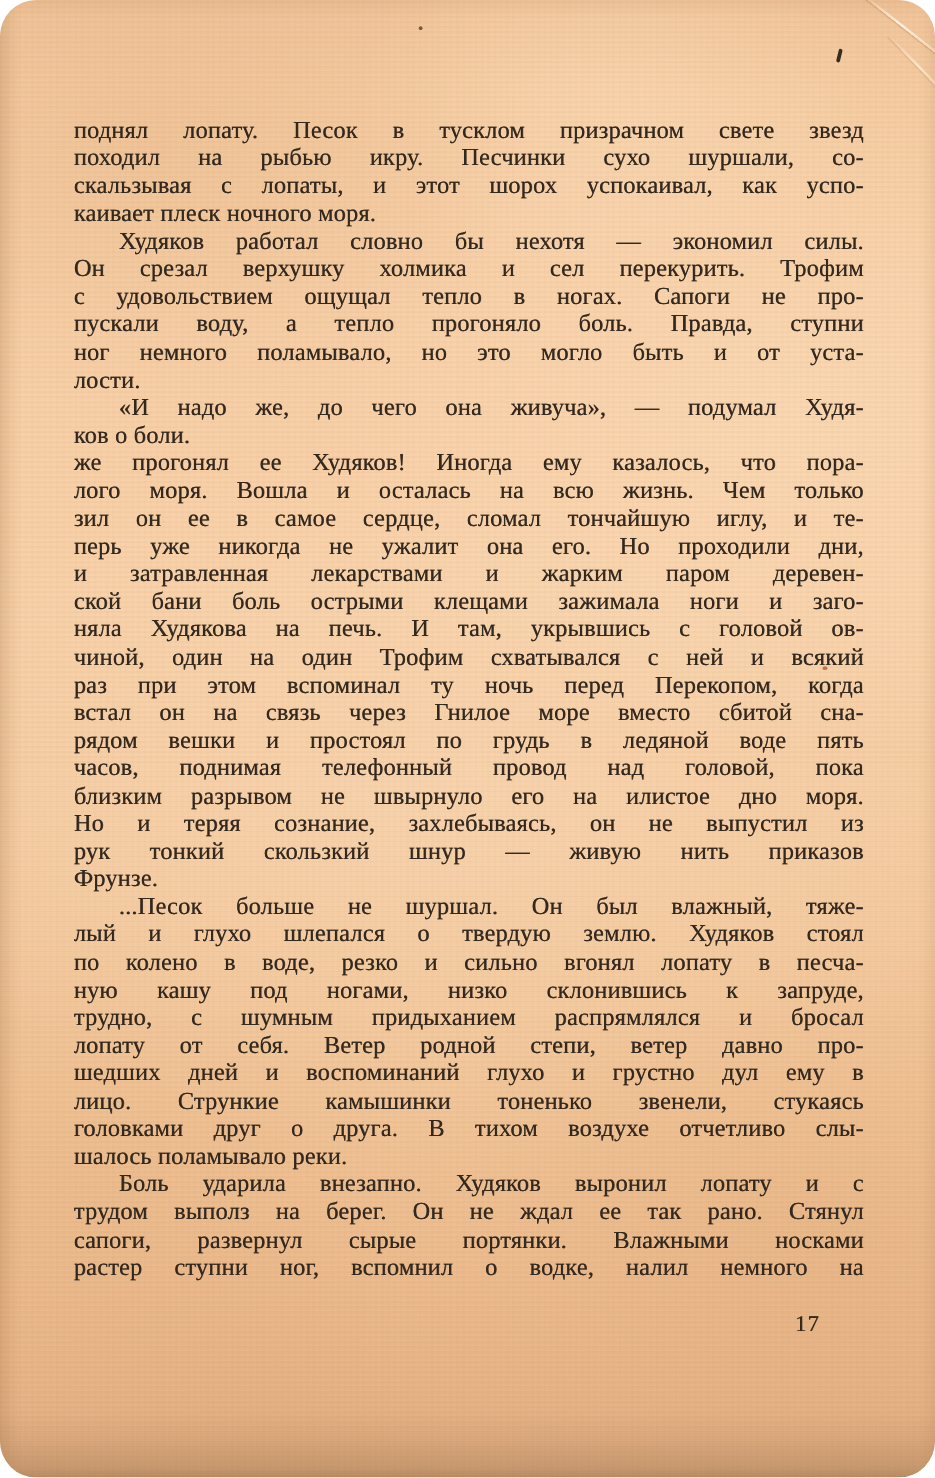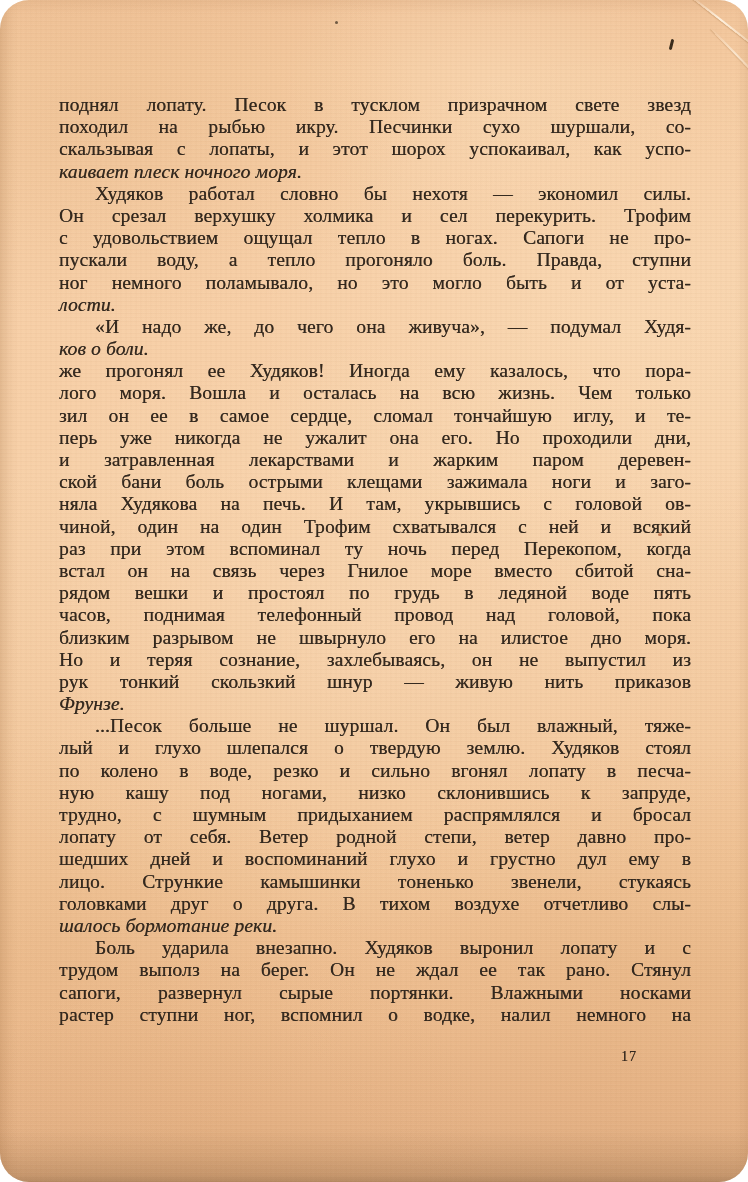--- a/index.html
+++ b/index.html
@@ -73,26 +73,26 @@
   .paragraph { margin: 0; }
   .line {
     height: 22.2px;
     line-height: 22.2px;
     text-align: justify;
     text-align-last: justify;
     overflow: visible;
     white-space: normal;
   }
   .line.indent { text-indent: 36px; }
-  .line.end { text-align-last: left; font-style: italic; }
+  .line.end { text-align-last: left; }
   .page-number {
     position: absolute;
-    top: 1049px; right: 111px;
+    top: 1049px; right: 92px;
     color: #33281e;
-    font-size: 14px;
+    font-size: 18px;
     letter-spacing: 1px;
     text-shadow: 0.3px 0 0 rgba(51,40,30,0.7);
   }
 </style>
 </head>
 <body>
 
 <div class="page">
   <div class="texture"></div>
   <div class="grain"></div>
@@ -145,21 +145,21 @@
       <div class="paragraph">
         <div class="line indent">...Песок больше не шуршал. Он был влажный, тяже-</div>
         <div class="line">лый и глухо шлепался о твердую землю. Худяков стоял</div>
         <div class="line">по колено в воде, резко и сильно вгонял лопату в песча-</div>
         <div class="line">ную кашу под ногами, низко склонившись к запруде,</div>
         <div class="line">трудно, с шумным придыханием распрямлялся и бросал</div>
         <div class="line">лопату от себя. Ветер родной степи, ветер давно про-</div>
         <div class="line">шедших дней и воспоминаний глухо и грустно дул ему в</div>
         <div class="line">лицо. Стрункие камышинки тоненько звенели, стукаясь</div>
         <div class="line">головками друг о друга. В тихом воздухе отчетливо слы-</div>
-        <div class="line end">шалось бормотание реки.</div>
+        <div class="line end">шалось поламывало реки.</div>
       </div>
       <div class="paragraph">
         <div class="line indent">Боль ударила внезапно. Худяков выронил лопату и с</div>
         <div class="line">трудом выполз на берег. Он не ждал ее так рано. Стянул</div>
         <div class="line">сапоги, развернул сырые портянки. Влажными носками</div>
         <div class="line">растер ступни ног, вспомнил о водке, налил немного на</div>
       </div>
     </div>
 
   <div class="page-number">17</div>

